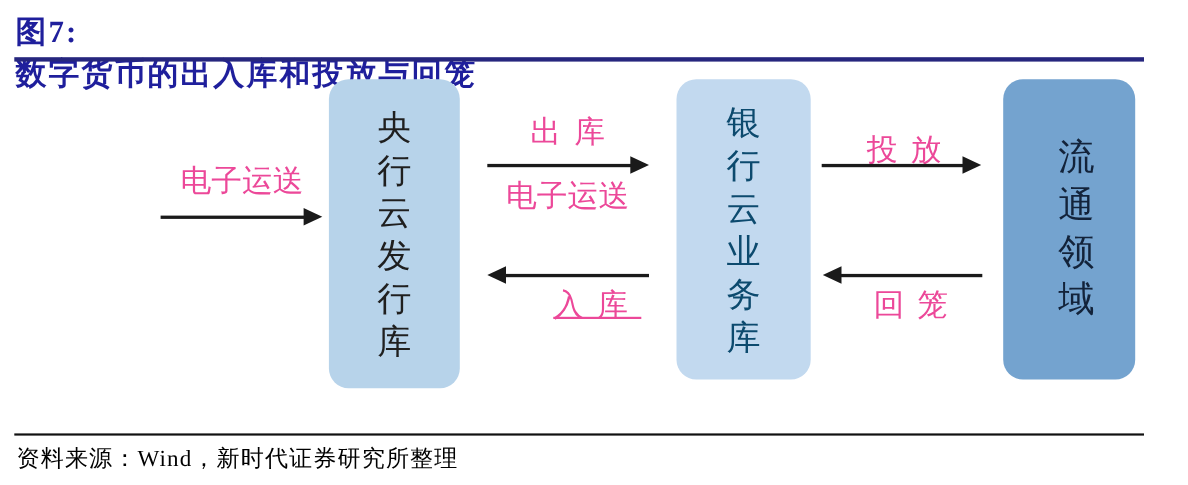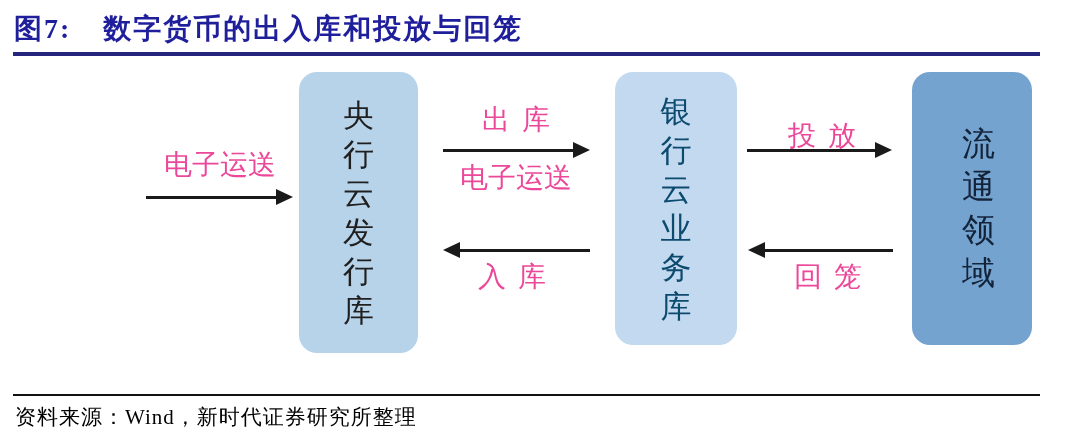--- a/index.html
+++ b/index.html
@@ -92,21 +92,21 @@
     text-align: center;
     font-size: 28px;
     font-weight: 500;
     color: #ec4899;
     white-space: nowrap;
   }
   .label-2ch { letter-spacing: 12px; text-indent: 12px; }
   .lbl-a1     { left: 140px; top: 146px; }
   .lbl-a2-top { left: 436px; top: 101px; }
   .lbl-a2-bot { left: 436px; top: 159px; }
-  .lbl-a3     { left: 432px; top: 258px; }
+  .lbl-a3     { left: 457px; top: 258px; text-decoration: underline; }
   .lbl-a4     { left: 742px; top:  97px; margin-top: 20px; }
   .lbl-a5     { left: 748px; top: 258px; }
 
   
   .footer-rule {
     position: absolute;
     left: 13px; top: 394px;
     width: 1027px; height: 2px;
   }
   .source-line {
@@ -114,21 +114,21 @@
     left: 15px; top: 403px;
     font-size: 21px;
     letter-spacing: 1px;
   }
 </style>
 </head>
 <body>
 
 <div class="page">
 
-  <header class="figure-header" style="color: rgb(31, 31, 156);">
+  <header class="figure-header" style="color: rgb(31, 31, 156); flex-direction: column;">
     <span class="figure-label">图7:</span>
     <span class="figure-title">数字货币的出入库和投放与回笼</span>
   </header>
   <div class="title-rule" style="background: rgb(38, 38, 126);"></div>
 
   <div class="diagram" style="--arrow: #1a1a1a;">
 
 
     <div class="node node-2" style="background: rgb(183, 211, 234); color: rgb(31, 31, 31);">
       <div class="node-label">央行云发行库</div>

